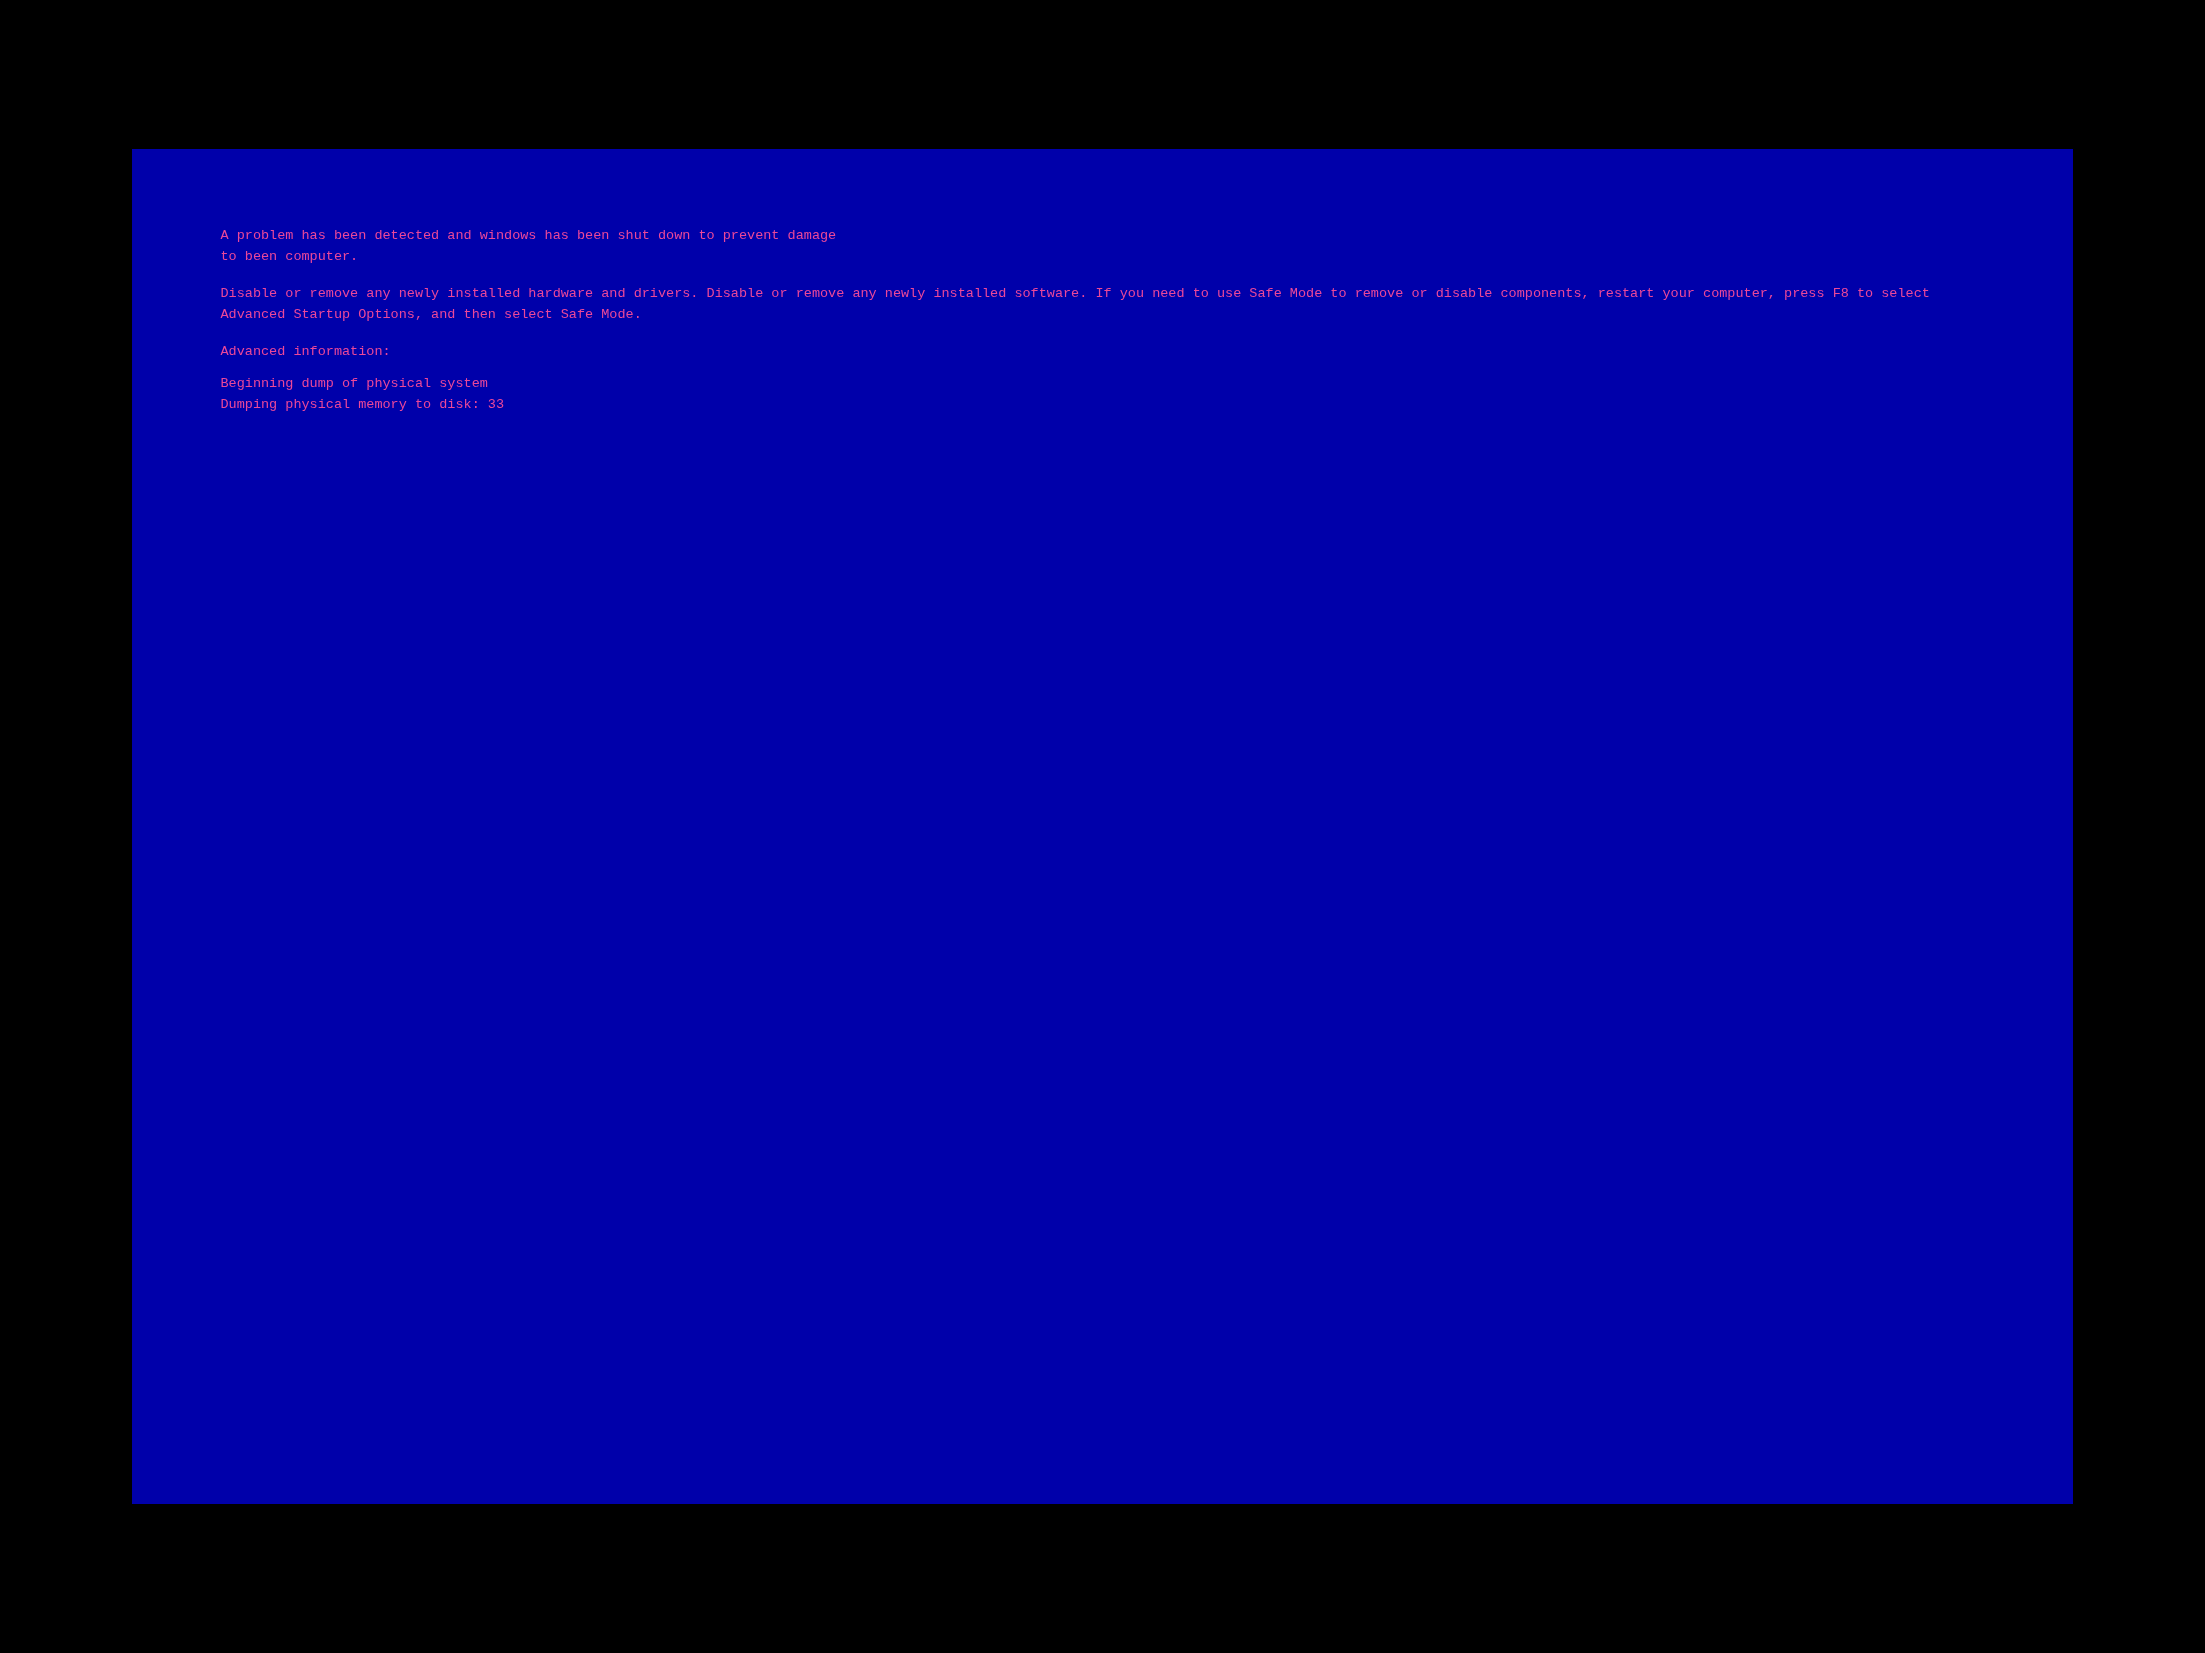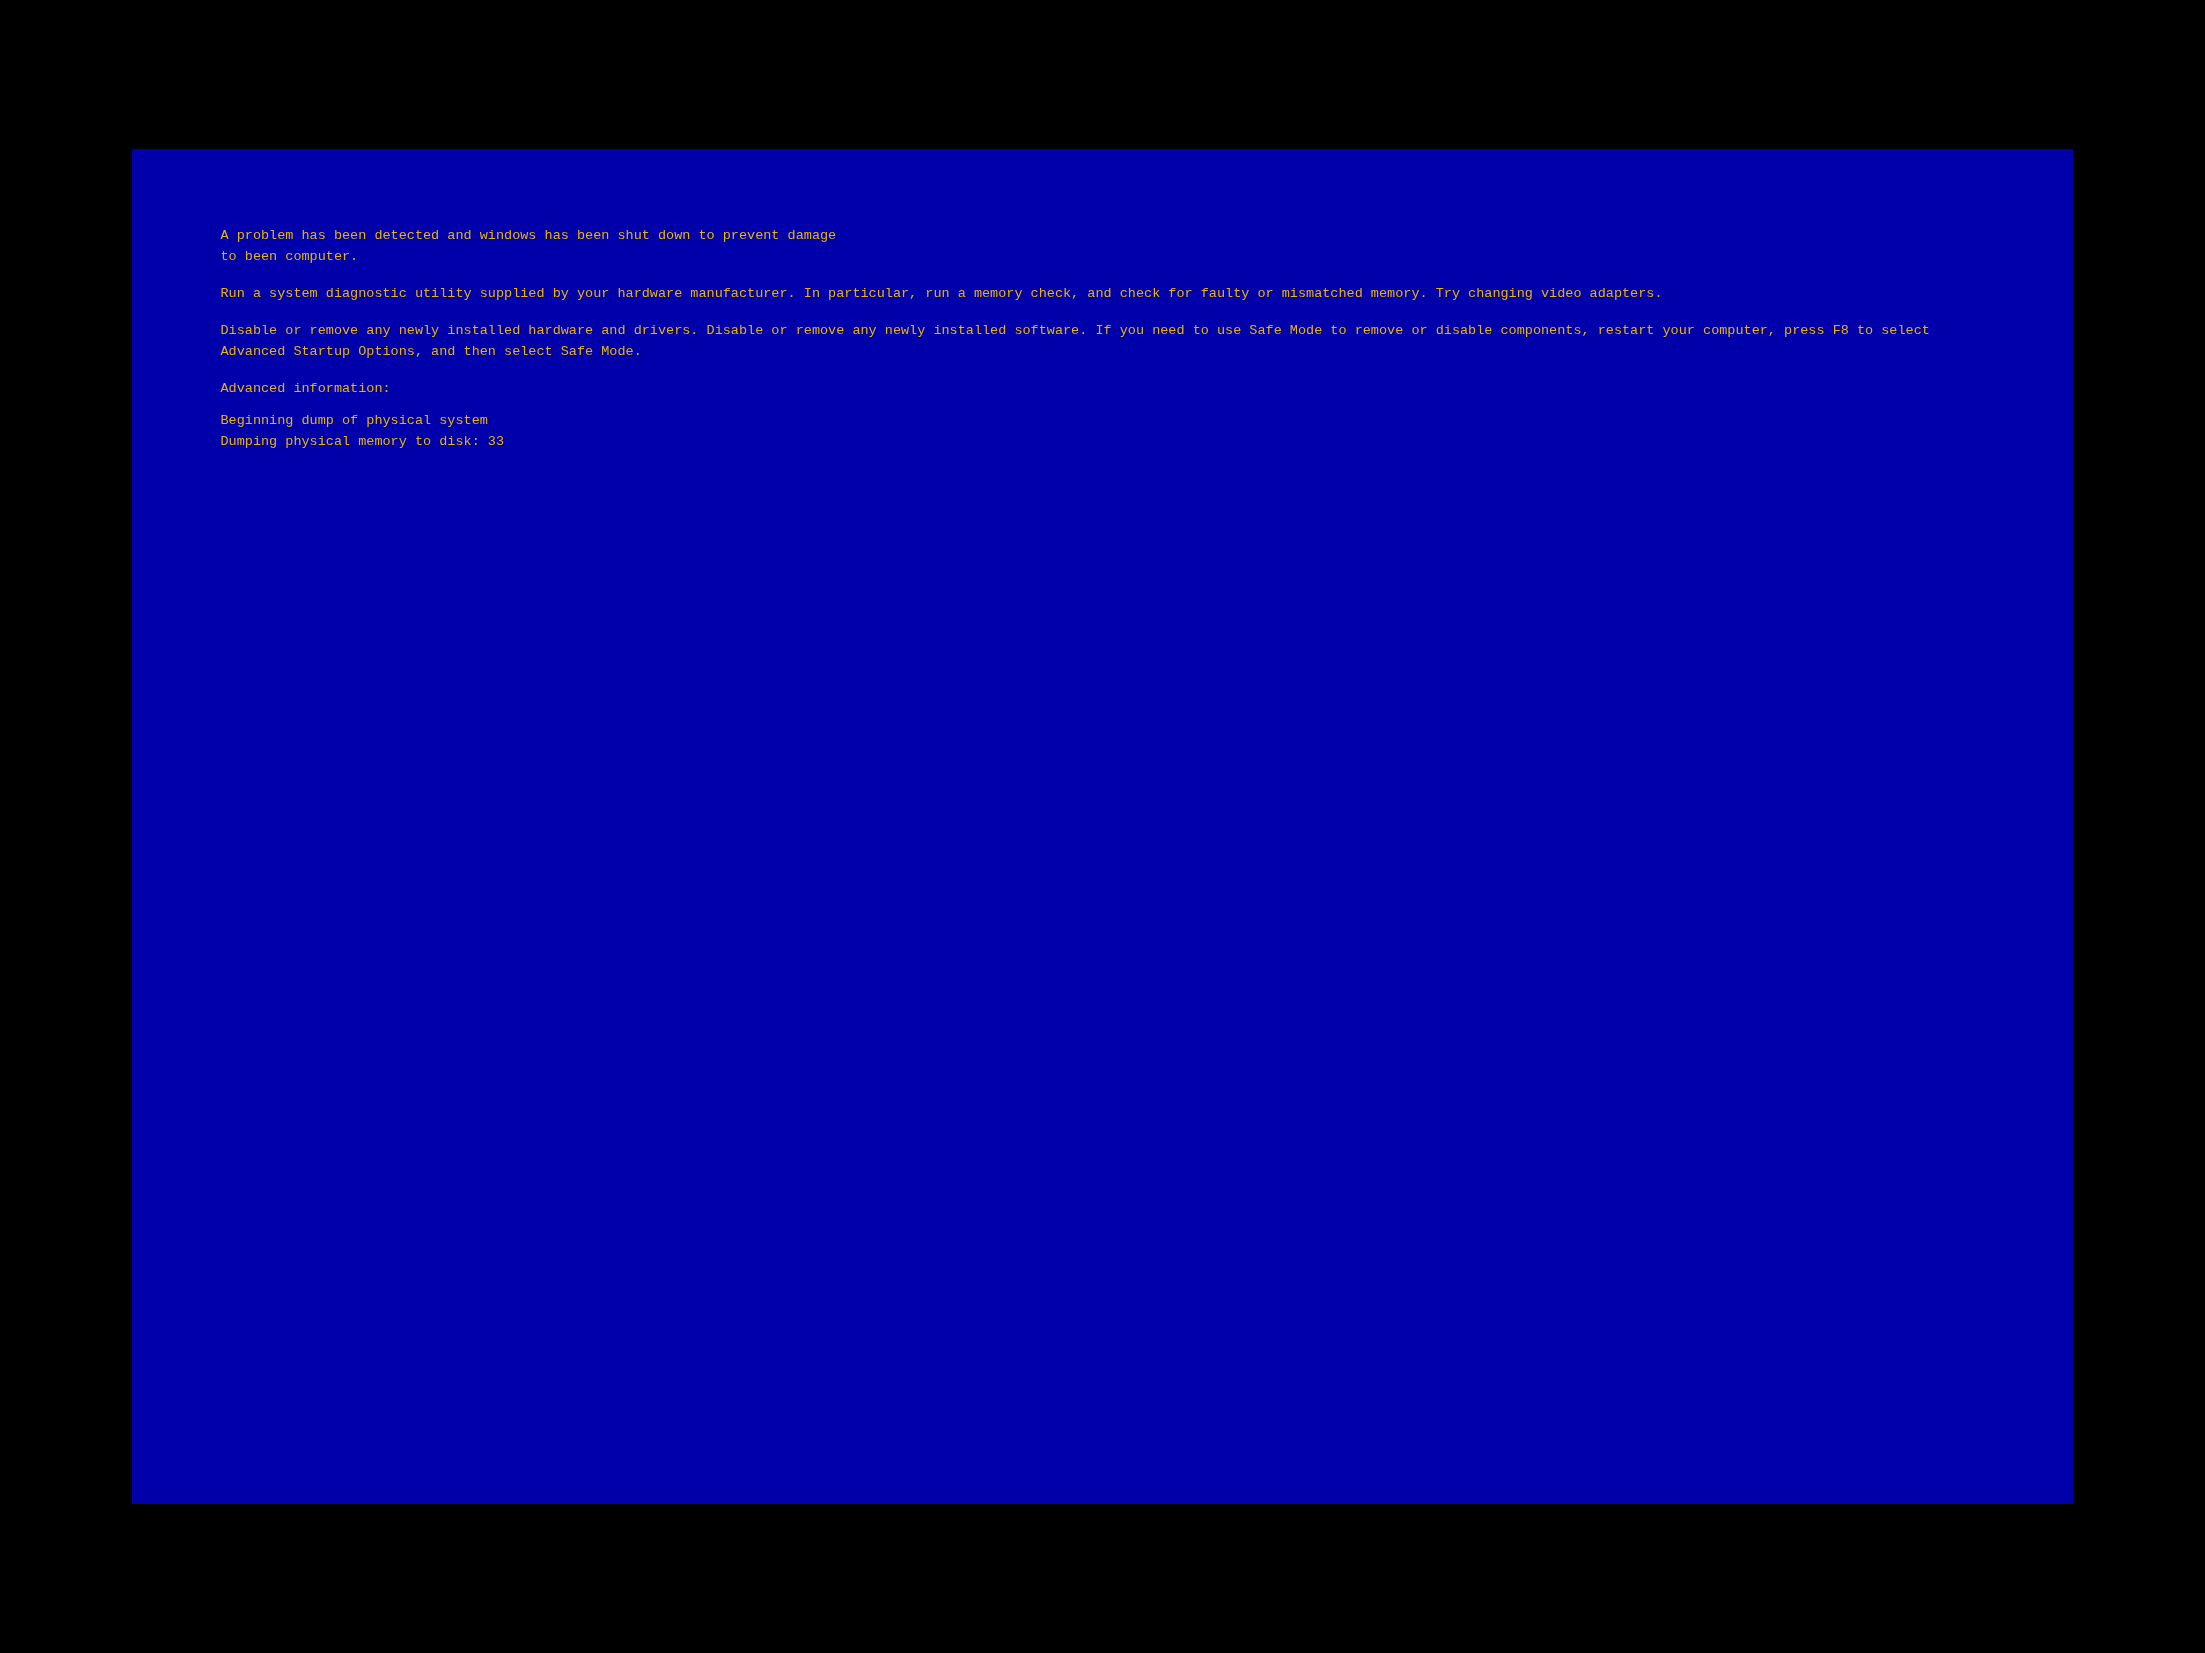--- a/index.html
+++ b/index.html
@@ -26,21 +26,21 @@
       align-items: center;
       justify-content: center;
     }
 
     .bsod {
       background-color: #0000AA;
       width: 88%;
       height: 82%;
       padding: 3.5% 4%;
       font-family: 'Courier New', Courier, monospace;
-      color: #eab308;
+      color: #ec4899;
       font-size: clamp(6.8px, 1.5vw, 13.5px);
       line-height: 1.55;
       overflow: hidden;
       position: relative;
     }
 
     .paragraph {
       margin-bottom: 1.2em;
     }
 
@@ -62,25 +62,20 @@
 
 <div class="screen-outer">
   <div class="bsod">
 
     <div class="paragraph">
       <span>A problem has been detected and windows has been shut down to prevent damage</span><br>
       <span>to been computer.</span>
     </div>
 
 
-    <div class="paragraph">
-      <span>Run a system diagnostic utility supplied by your hardware manufacturer.
-In particular, run a memory check, and check for faulty or mismatched
-memory. Try changing video adapters.</span>
-    </div>
 
     <div class="paragraph">
       <span>Disable or remove any newly installed hardware and drivers. Disable or
 remove any newly installed software. If you need to use Safe Mode to
 remove or disable components, restart your computer, press F8 to select
 Advanced Startup Options, and then select Safe Mode.</span>
     </div>
 
     <div class="technical">
       <span>Advanced information:</span>

